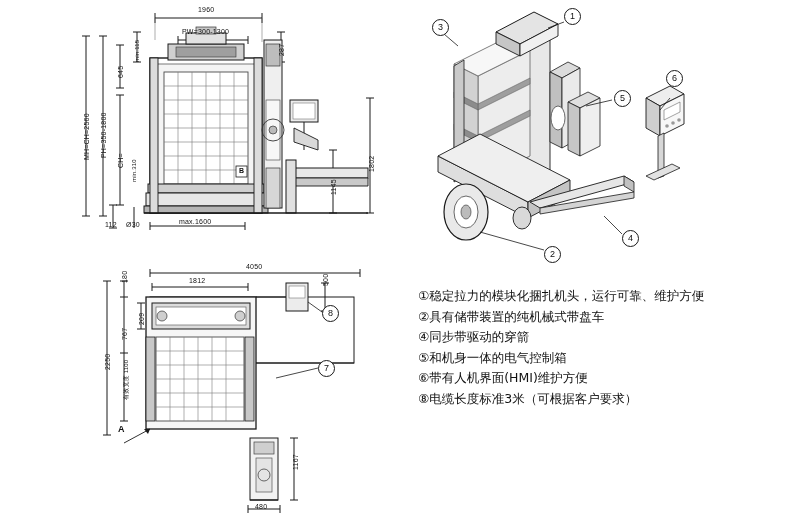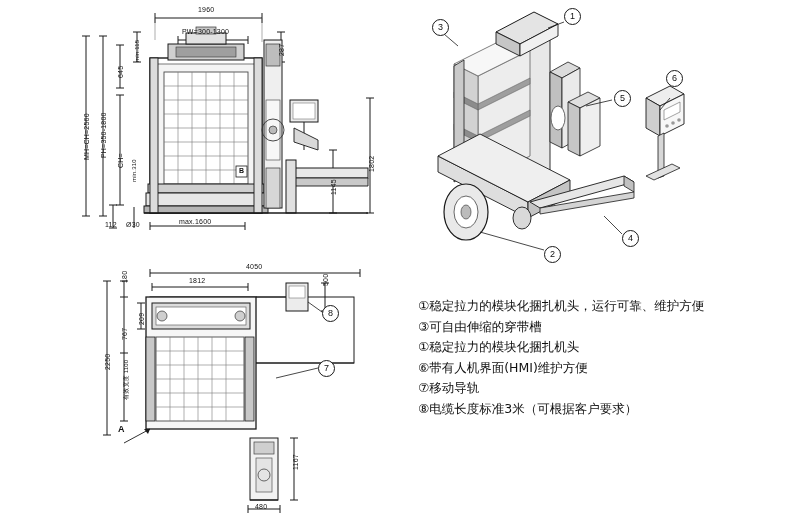--- a/index.html
+++ b/index.html
@@ -20,21 +20,21 @@
 
   
   .bub{
     position:absolute;width:17px;height:17px;border-radius:50%;
     border:1px solid #1a1a1a;background:#fff;
     font-size:9px;line-height:15px;text-align:center;color:#111;
     box-sizing:border-box;
   }
 
   
-  .legend{position:absolute;left:418px;top:296px;width:372px;}
+  .legend{position:absolute;left:418px;top:286px;width:372px;}
   .legend-item{
     font-size:12.5px;line-height:20.5px;color:#111;white-space:nowrap;
     font-family:"DejaVu Sans","Liberation Sans",sans-serif;
   }
 
   
   .iso{position:absolute;left:418px;top:6px;width:372px;height:270px;}
 
   svg{position:absolute;left:0;top:0;overflow:visible;}
 </style>
@@ -333,20 +333,20 @@
 
   <div class="bub" style="left:322px;top:305px;">8</div>
   <div class="bub" style="left:318px;top:360px;">7</div>
   <svg width="120" height="120" style="left:246px;top:300px;">
     <line x1="62" y1="2" x2="76" y2="12" stroke="#1a1a1a" stroke-width="0.8"></line>
     <line x1="30" y1="78" x2="72" y2="68" stroke="#1a1a1a" stroke-width="0.8"></line>
   </svg>
 
   <div class="legend">
     <div class="legend-item">①稳定拉力的模块化捆扎机头，运行可靠、维护方便</div>
-    <div class="legend-item">③可自由伸缩的穿带槽</div>
-    <div class="legend-item">①稳定拉力的模块化捆扎机头</div>
+    <div class="legend-item">②具有储带装置的纯机械式带盘车</div>
+    <div class="legend-item">④同步带驱动的穿箭</div>
+    <div class="legend-item">⑤和机身一体的电气控制箱</div>
     <div class="legend-item">⑥带有人机界面(HMI)维护方便</div>
-    <div class="legend-item">⑦移动导轨</div>
     <div class="legend-item">⑧电缆长度标准3米（可根据客户要求）</div>
   </div>
 
 </div>
 
 </body></html>

